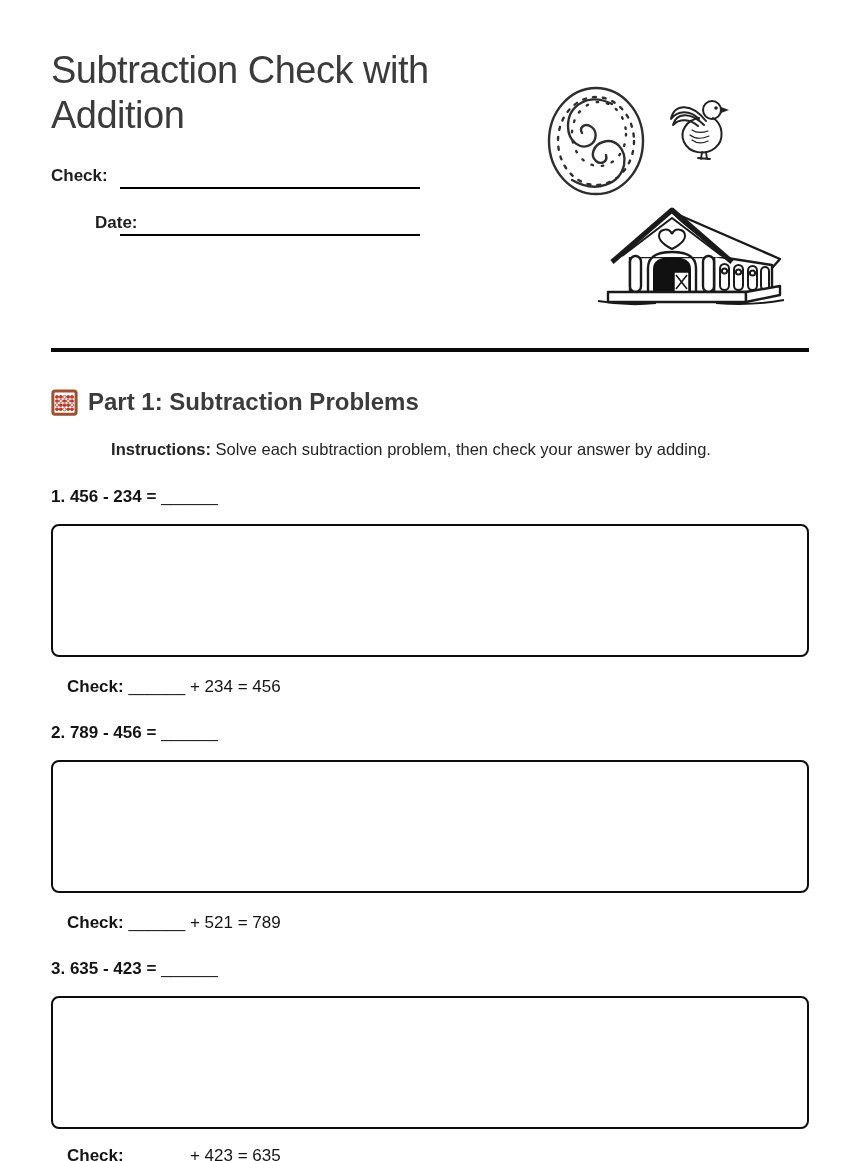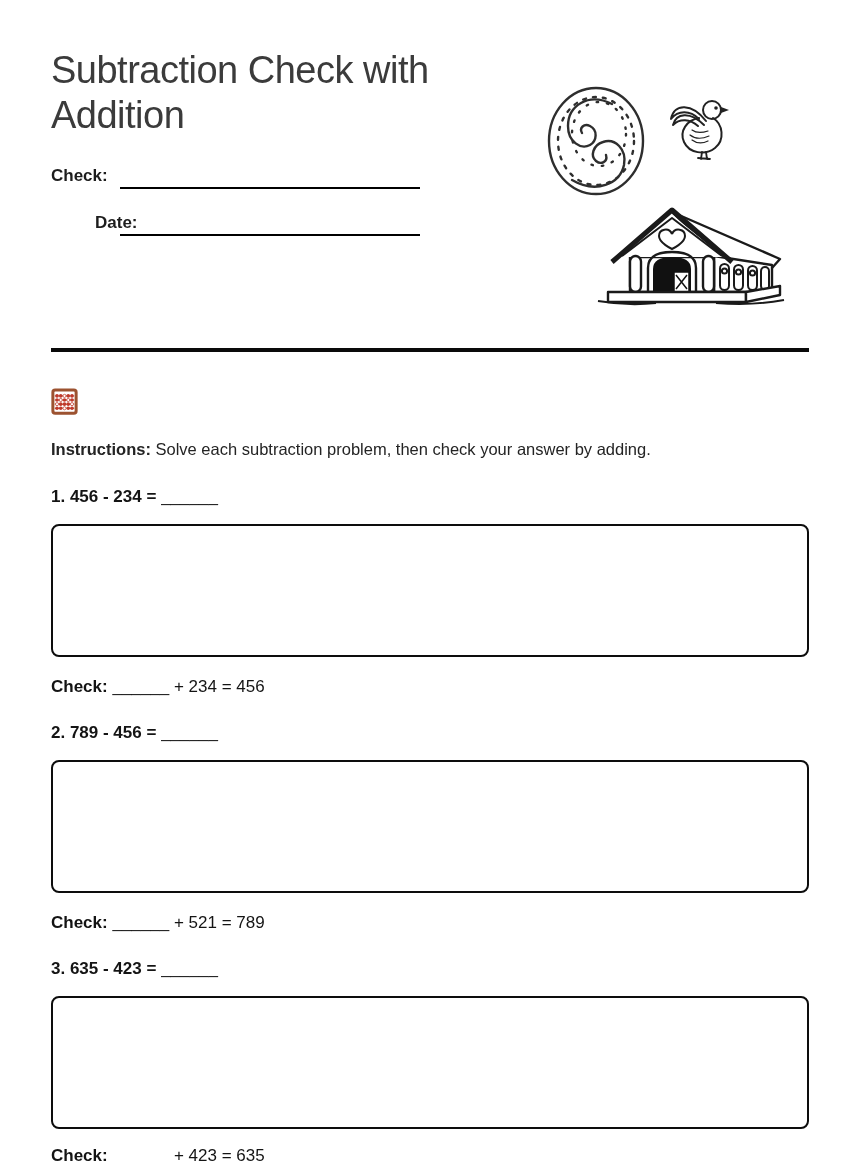--- a/index.html
+++ b/index.html
@@ -33,40 +33,40 @@
 
   
   .divider { left: 51px; top: 348px; width: 758px; height: 4px; background: #0a0a0a; }
 
   
   .part-heading {
     left: 51px; top: 388px;
     display: flex; align-items: center; gap: 10px;
     font-size: 24px; font-weight: 700; color: #3b3b3b;
   }
-  .instructions { left: 51px; top: 440px; font-size: 16.5px; color: #242424; width: 720px; }
+  .instructions { left: 51px; top: 440px; font-size: 16.5px; color: #242424; width: 720px; text-align: center; }
   .instructions .bold { font-weight: 700; }
 
   .problem-line { font-size: 17px; color: #141414; }
   .problem-line .plabel { font-weight: 700; }
   .problem-line .blank, .check-row .blank { font-weight: 400; color: #141414; }
 
   .p1-line { left: 51px; top: 487px; }
   .p2-line { left: 51px; top: 723px; }
   .p3-line { left: 51px; top: 959px; }
 
   .workbox {
     left: 51px; width: 758px; height: 133px;
     border: 2.5px solid #0d0d0d; border-radius: 8px; background: #fff;
   }
   .box1 { top: 524px; }
   .box2 { top: 760px; }
   .box3 { top: 996px; }
 
-  .check-row { font-size: 17px; color: #141414; }
+  .check-row { font-size: 17px; color: #141414; margin-left: 16px; }
   .check-row .clabel { font-weight: 700; }
   .check1 { left: 51px; top: 677px; }
   .check2 { left: 51px; top: 913px; }
   .check3 { left: 51px; top: 1146px; }
 
   svg { display: block; }
 </style>
 </head>
 <body>
 
@@ -163,20 +163,21 @@
       <g fill="#fff" stroke="#c0392b" stroke-width="1">
         <circle cx="18" cy="10.5" r="2.1"></circle>
           <circle cx="13" cy="16" r="2.1"></circle>
           <circle cx="23" cy="16" r="2.1"></circle>
         <circle cx="8" cy="21.5" r="2.1"></circle>
           <circle cx="28" cy="21.5" r="2.1"></circle>
           <circle cx="18" cy="27" r="2.1"></circle>
       </g>
     </svg>
   </span>
+  <span>Part 1: Subtraction Problems</span>
 </div>
 
 <p class="abs instructions"><span class="bold">Instructions:</span> <span>Solve each subtraction problem, then check your answer by adding.</span></p>
 
 <p class="abs problem-line p1-line"><span class="plabel">1. 456 - 234 =</span> <span class="blank">______</span></p>
 <div class="abs workbox box1"></div>
 <p class="abs check-row check1"><span class="clabel">Check:</span> <span class="blank">______</span> <span>+ 234 = 456</span></p>
 
 <p class="abs problem-line p2-line"><span class="plabel">2. 789 - 456 =</span> <span class="blank">______</span></p>
 <div class="abs workbox box2"></div>

